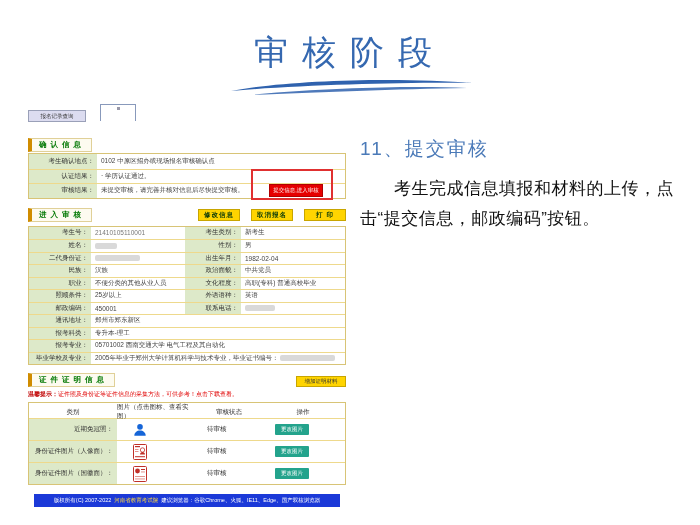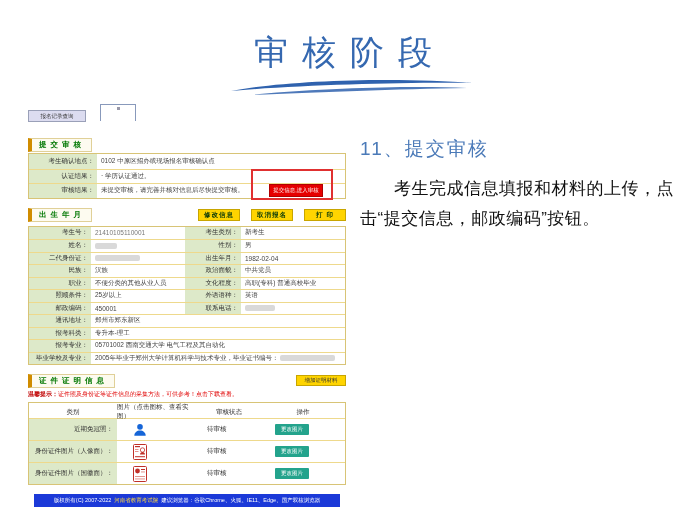--- a/index.html
+++ b/index.html
@@ -51,21 +51,21 @@
           font-size:6.5px; font-weight:bold; text-align:center; line-height:10px;
           letter-spacing:1px; margin-left:11px; cursor:pointer; }
 
   .reg-box { margin-top:4px; border:1px solid #d8c476; background:#fff; }
   .p-row { display:grid; grid-template-columns:62px 94px 56px 1fr; height:12.5px; border-top:1px solid #eed98c; }
   .p-row:first-child { border-top:none; }
   .f-row { display:grid; grid-template-columns:62px 1fr; height:12.5px; border-top:1px solid #eed98c; }
   .redact { display:inline-block; height:6px; background:#d9d9d9; border-radius:2px; vertical-align:middle; }
   .dim { color:#777; }
 
-  .sec-head2 { margin-top:9px; height:13px; display:flex; align-items:center; }
+  .sec-head2 { margin-top:9px; height:13px; display:flex; align-items:flex-end; }
   .sec-head2 .spacer { flex:1; }
   .add-btn { width:50px; height:11px; background:#ffd400; border:1px solid #c8a500; color:#333;
              font-size:5.5px; text-align:center; line-height:9px; cursor:pointer; }
 
   .tip { margin-top:3px; font-size:6px; color:#e00000; height:9px; }
   .tip b { color:#c00000; }
 
   .cert-table { margin-top:3px; border:1px solid #d8c476; background:#fff; }
   .t-head { display:grid; grid-template-columns:88px 80px 64px 1fr; height:15px; }
   .t-head div { display:flex; align-items:center; justify-content:center; color:#333; }
@@ -95,42 +95,42 @@
   <div class="form">
 
     <div class="tabs">
       <div class="tab1">报名记录查询</div>
       <div class="tab2">
           <i></i>
         </div>
     </div>
 
     <div class="sec-head">
-      <span class="sec-title">提交审核</span>
+      <span class="sec-title">确认信息</span>
     </div>
 
     <div class="confirm-box">
       <div class="c-row">
         <div class="lab">考生确认地点：</div>
         <div class="val">0102  中原区招办或现场报名审核确认点</div>
       </div>
       <div class="c-row">
         <div class="lab">认证结果：</div>
         <div class="val">· 学历认证通过。</div>
       </div>
       <div class="c-row">
         <div class="lab">审核结果：</div>
         <div class="val">未提交审核，请完善并核对信息后尽快提交审核。</div>
       </div>
       <div class="hl-rect"></div>
       <div class="submit-btn">提交信息,进入审核</div>
     </div>
 
     <div class="toolbar">
-      <span class="sec-title">出生年月</span>
+      <span class="sec-title">进入审核</span>
       <span class="spacer"></span>
       <span class="ybtn">修改信息</span>
       <span class="ybtn">取消报名</span>
       <span class="ybtn">打 印</span>
     </div>
 
     <div class="reg-box">
       <div class="p-row">
         <div class="lab">考生号：</div>
         <div class="val dim">21410105110001</div>

